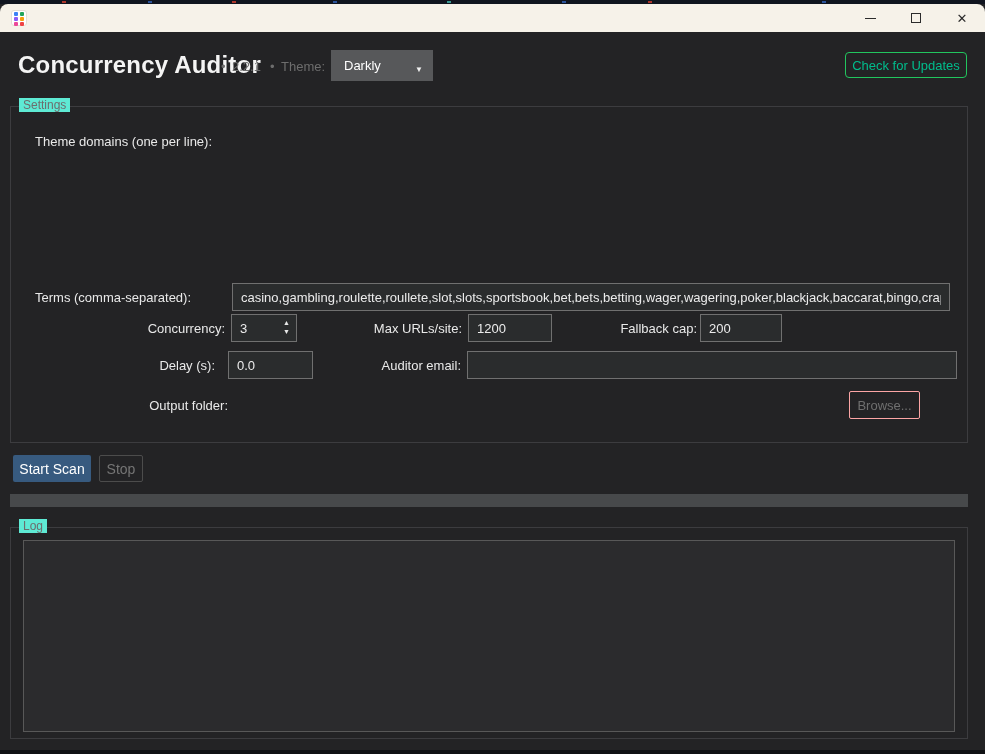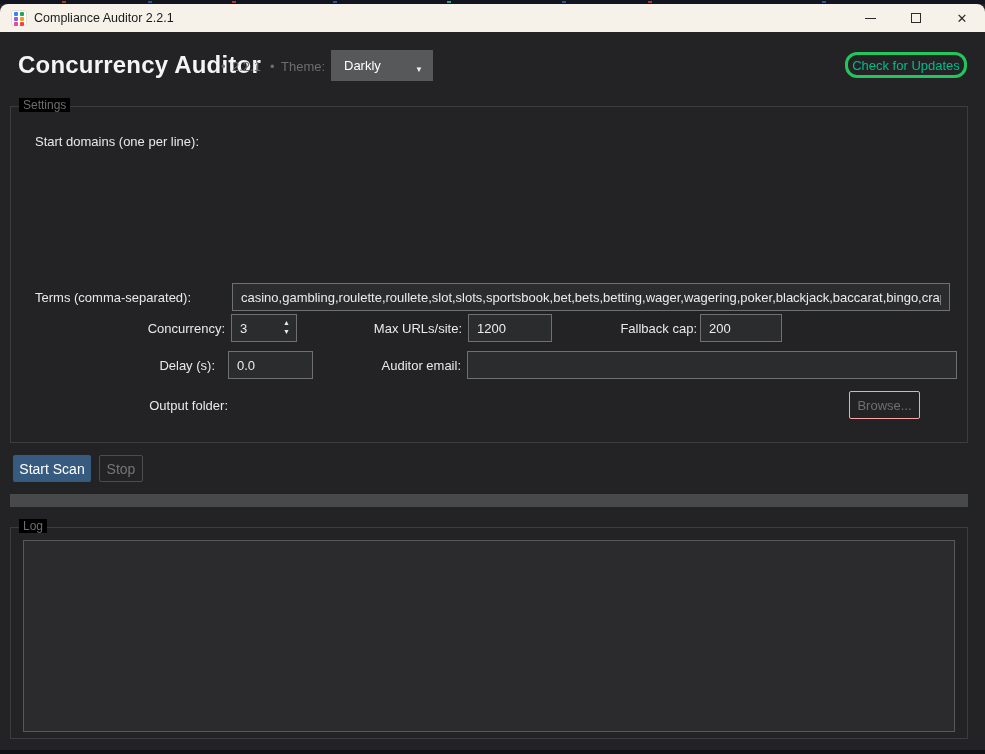--- a/index.html
+++ b/index.html
@@ -33,29 +33,29 @@
   .meta { position:absolute; top:59px; font-size:13px; color:#6d6d6d; }
   .m-dot1 { left:221px; } .m-ver { left:232px; } .m-dot2 { left:270px; } .m-theme { left:281px; }
   .theme-select {
     position:absolute; left:331px; top:50px; width:102px; height:31px;
     background:#57585a; color:#fff; font-size:13px;
     display:flex; align-items:center; padding:0 10px 0 13px; cursor:default;
   }
   .theme-select .arrow { position:absolute; right:10px; bottom:7px; font-size:8px; color:#f0f0f0; }
   .check-updates {
     position:absolute; left:845px; top:52px; width:122px; height:26px;
-    background:transparent; border:3px solid #22c55e; border-radius:12px;
+    background:transparent; border:1px solid #22c55e; border-radius:4px;
     color:#00bc8c; font-size:13px; display:flex; align-items:center; justify-content:center; cursor:default;
     font-family:"Liberation Sans", sans-serif;
   }
   
   .groupbox { position:absolute; border:1px solid #3c3c3f; }
   .settings-group { left:10px; top:106px; width:958px; height:337px; }
   .log-group { left:10px; top:527px; width:958px; height:212px; }
-  .legend { position:absolute; top:-9px; left:8px; background:#000000; padding:0 4px; font-size:12px; color:#6d6d6d; }
+  .legend { position:absolute; top:-9px; left:8px; background:#5eead4; padding:0 4px; font-size:12px; color:#6d6d6d; }
   
   .lbl { position:absolute; font-size:13px; color:#e9e9e9; white-space:nowrap; }
   .lbl.r { text-align:right; }
   .field {
     position:absolute; height:28px; background:#2a2c2d; border:1px solid #707070;
     color:#ececec; font-size:13px; padding:0 8px; font-family:"Liberation Sans", sans-serif; outline:none;
   }
   .domains-box {
     position:absolute; left:33px; top:152px; width:917px; height:119px;
     background:#292b2c; border:1px solid #707070; padding:6px 9px;
@@ -107,21 +107,20 @@
 
   <div class="titlebar">
     <span class="app-icon">
       <i style="left:2px;top:1px;background:#3b82f6"></i>
       <i style="left:8px;top:1px;background:#22a55a"></i>
       <i style="left:2px;top:6px;background:#8b5cf6"></i>
       <i style="left:8px;top:6px;background:#f59e0b"></i>
       <i style="left:2px;top:11px;background:#ec4899"></i>
       <i style="left:8px;top:11px;background:#ef4444"></i>
     </span>
-    <span class="titlebar-title">Compliance Auditor 2.2.1</span>
     <div class="win-controls">
       <div class="win-btn">
           <span class="glyph-min"></span>
         </div>
       <div class="win-btn">
           <span class="glyph-max"></span>
         </div>
       <div class="win-btn">
           <span class="glyph-close">✕</span>
         </div>
@@ -136,21 +135,21 @@
   <div class="theme-select">
     <span>Darkly</span>
     <span class="arrow">▼</span>
   </div>
   <button class="check-updates">Check for Updates</button>
 
   <div class="groupbox settings-group">
     <span class="legend">Settings</span>
   </div>
 
-  <span class="lbl" style="left:35px;top:134px">Start domains (one per line):</span>
+  <span class="lbl" style="left:35px;top:134px">Theme domains (one per line):</span>
 
   <span class="lbl" style="left:35px;top:290px">Terms (comma-separated):</span>
   <input class="field" style="left: 232px; top: 283px; width: 718px;" value="casino,gambling,roulette,roullete,slot,slots,sportsbook,bet,bets,betting,wager,wagering,poker,blackjack,baccarat,bingo,craps,jackpot,">
 
   <span class="lbl r" style="left:33px;top:321px;width:192px">Concurrency:</span>
   <div class="spinbox">
     <input value="3" style="">
     <div class="spin-arrows">
       <span>▲</span>
       <span>▼</span>

